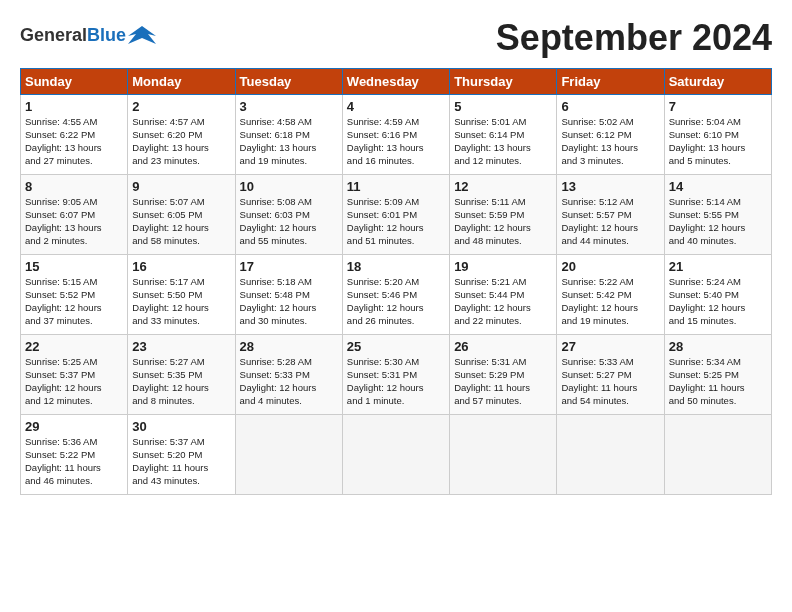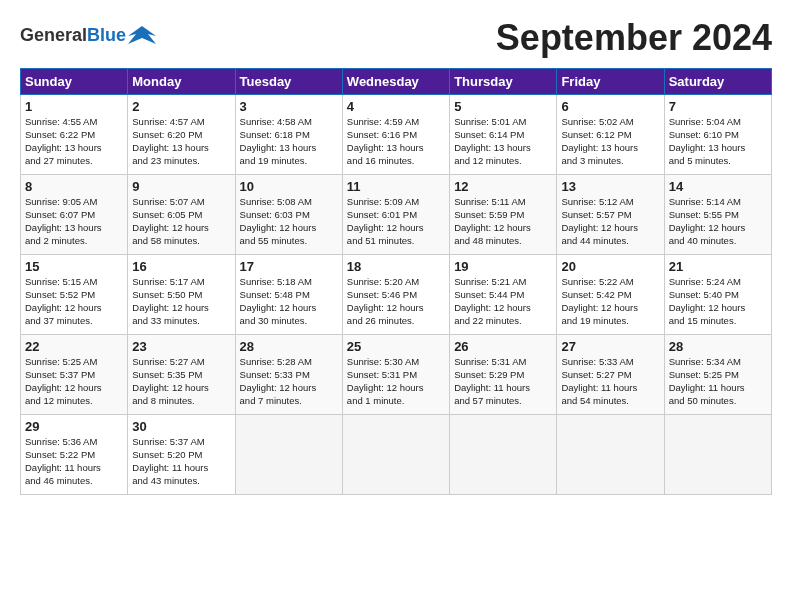--- a/index.html
+++ b/index.html
@@ -50,21 +50,21 @@
       font-size: 16px;
       color: #333;
       margin-top: 2px;
     }
     table {
       width: 100%;
       border-collapse: collapse;
       table-layout: fixed;
     }
     th {
-      background-color: #4c1d95;
+      background-color: #c2410c;
       color: #fff;
       font-size: 13px;
       font-weight: bold;
       padding: 5px 4px;
       text-align: left;
       border: 1px solid #1a6fbb;
     }
     td {
       vertical-align: top;
       border: 1px solid #ccc;
@@ -287,21 +287,21 @@
             <div>Sunrise: 5:27 AM</div>
             <div>Sunset: 5:35 PM</div>
             <div>Daylight: 12 hours</div>
             <div>and 8 minutes.</div>
           </td>
           <td>
             <span class="day-num">28</span>
             <div>Sunrise: 5:28 AM</div>
             <div>Sunset: 5:33 PM</div>
             <div>Daylight: 12 hours</div>
-            <div>and 7 minutes.</div>
+            <div>and 4 minutes.</div>
           </td>
           <td>
             <span class="day-num">25</span>
             <div>Sunrise: 5:30 AM</div>
             <div>Sunset: 5:31 PM</div>
             <div>Daylight: 12 hours</div>
             <div>and 1 minute.</div>
           </td>
           <td>
             <span class="day-num">26</span>

